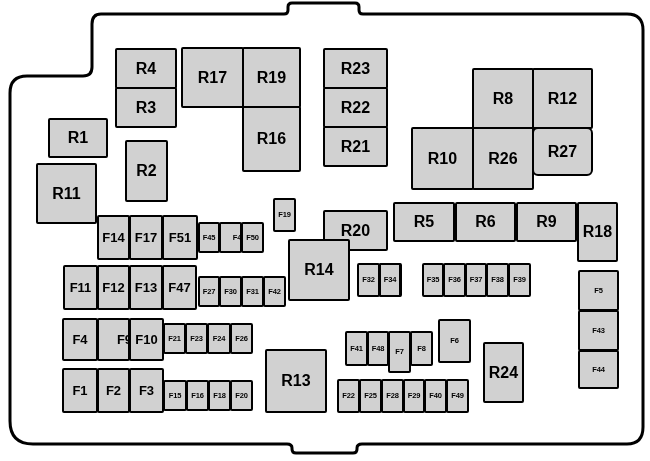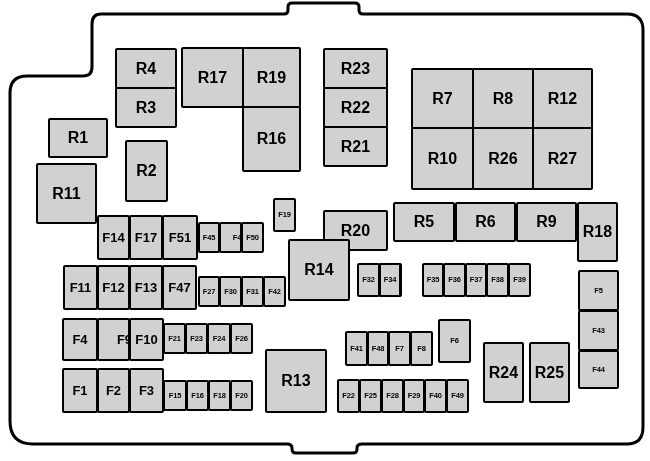--- a/index.html
+++ b/index.html
@@ -41,34 +41,32 @@
       <div class="box lg" style="left: 181px; top: 47px; width: 63px; height: 61px;">R17</div>
       <div class="box lg" style="left: 242px; top: 47px; width: 59px; height: 61px;">R19</div>
       <div class="box lg" style="left: 242px; top: 106px; width: 59px; height: 66px;">R16</div>
       <div class="box lg" style="left: 48px; top: 118px; width: 60px; height: 40px;">R1</div>
       <div class="box lg" style="left: 125px; top: 140px; width: 43px; height: 62px;">R2</div>
       <div class="box lg" style="left: 36px; top: 163px; width: 61px; height: 61px;">R11</div>
       <div class="box lg" style="left: 323px; top: 48px; width: 65px; height: 41px;">R23</div>
       <div class="box lg" style="left: 323px; top: 87px; width: 65px; height: 41px;">R22</div>
       <div class="box lg" style="left: 323px; top: 126px; width: 65px; height: 41px;">R21</div>
       <div class="box lg" style="left: 323px; top: 165px; width: 65px; height: 41px; margin-top: 45px;">R20</div>
-      <div class="box lg" style="left: 411px; top: 68px; width: 63px; height: 61px;">R7</div>
       <div class="box lg" style="left: 472px; top: 68px; width: 62px; height: 61px;">R8</div>
       <div class="box lg" style="left: 532px; top: 68px; width: 61px; height: 61px;">R12</div>
       <div class="box lg" style="left: 411px; top: 127px; width: 63px; height: 63px;">R10</div>
       <div class="box lg" style="left: 472px; top: 127px; width: 62px; height: 63px;">R26</div>
-      <div class="box lg" style="left: 532px; top: 127px; width: 61px; height: 63px;">R27</div>
+      <div class="box lg" style="left: 532px; top: 127px; width: 61px; height: 49px; border-radius: 6px;">R27</div>
       <div class="box lg" style="left: 393px; top: 202px; width: 62px; height: 40px;">R5</div>
       <div class="box lg" style="left: 455px; top: 202px; width: 61px; height: 40px;">R6</div>
       <div class="box lg" style="left: 516px; top: 202px; width: 61px; height: 40px;">R9</div>
       <div class="box lg" style="left: 577px; top: 202px; width: 41px; height: 60px;">R18</div>
       <div class="box lg" style="left: 288px; top: 239px; width: 62px; height: 62px;">R14</div>
       <div class="box lg" style="left: 265px; top: 349px; width: 62px; height: 64px;">R13</div>
       <div class="box lg" style="left: 483px; top: 342px; width: 41px; height: 61px;">R24</div>
-      <div class="box lg" style="left: 529px; top: 342px; width: 41px; height: 61px;">R25</div>
       <div class="box md" style="left: 97px; top: 215px; width: 33px; height: 45px;">F14</div>
       <div class="box md" style="left: 129px; top: 215px; width: 34px; height: 45px;">F17</div>
       <div class="box md" style="left: 162px; top: 215px; width: 36px; height: 45px;">F51</div>
       <div class="box md" style="left: 63px; top: 265px; width: 35px; height: 45px; text-align: right;">F11</div>
       <div class="box md" style="left: 97px; top: 265px; width: 33px; height: 45px;">F12</div>
       <div class="box md" style="left: 129px; top: 265px; width: 34px; height: 45px;">F13</div>
       <div class="box md" style="left: 162px; top: 265px; width: 35px; height: 45px;">F47</div>
       <div class="box md" style="left: 62px; top: 318px; width: 36px; height: 43px;">F4</div>
       <div class="box md" style="left: 97px; top: 318px; width: 33px; height: 43px; padding-left: 22px;">F9</div>
       <div class="box md" style="left: 129px; top: 318px; width: 35px; height: 43px;">F10</div>
@@ -94,21 +92,21 @@
       <div class="box sm" style="left: 357px; top: 263px; width: 23px; height: 34px;">F32</div>
       <div class="box sm" style="left: 379px; top: 263px; width: 23px; height: 34px;">F33</div>
       <div class="box sm" style="left: 379px; top: 263px; width: 22px; height: 34px;">F34</div>
       <div class="box sm" style="left: 422px; top: 263px; width: 22px; height: 34px;">F35</div>
       <div class="box sm" style="left: 443px; top: 263px; width: 23px; height: 34px;">F36</div>
       <div class="box sm" style="left: 465px; top: 263px; width: 22px; height: 34px;">F37</div>
       <div class="box sm" style="left: 486px; top: 263px; width: 23px; height: 34px;">F38</div>
       <div class="box sm" style="left: 508px; top: 263px; width: 23px; height: 34px;">F39</div>
       <div class="box sm" style="left: 345px; top: 331px; width: 23px; height: 35px;">F41</div>
       <div class="box sm" style="left: 367px; top: 331px; width: 22px; height: 35px;">F48</div>
-      <div class="box sm" style="left: 388px; top: 331px; width: 23px; height: 35px;">F7</div>
+      <div class="box sm" style="left: 388px; top: 331px; width: 23px; height: 42px;">F7</div>
       <div class="box sm" style="left: 410px; top: 331px; width: 23px; height: 35px;">F8</div>
       <div class="box sm" style="left: 438px; top: 319px; width: 33px; height: 44px;">F6</div>
       <div class="box sm" style="left: 337px; top: 379px; width: 23px; height: 34px;">F22</div>
       <div class="box sm" style="left: 359px; top: 379px; width: 23px; height: 34px;">F25</div>
       <div class="box sm" style="left: 381px; top: 379px; width: 23px; height: 34px;">F28</div>
       <div class="box sm" style="left: 403px; top: 379px; width: 22px; height: 34px;">F29</div>
       <div class="box sm" style="left: 424px; top: 379px; width: 23px; height: 34px;">F40</div>
       <div class="box sm" style="left: 446px; top: 379px; width: 23px; height: 34px;">F49</div>
       <div class="box sm" style="left: 578px; top: 270px; width: 41px; height: 41px;">F5</div>
       <div class="box sm" style="left: 578px; top: 310px; width: 41px; height: 41px;">F43</div>

